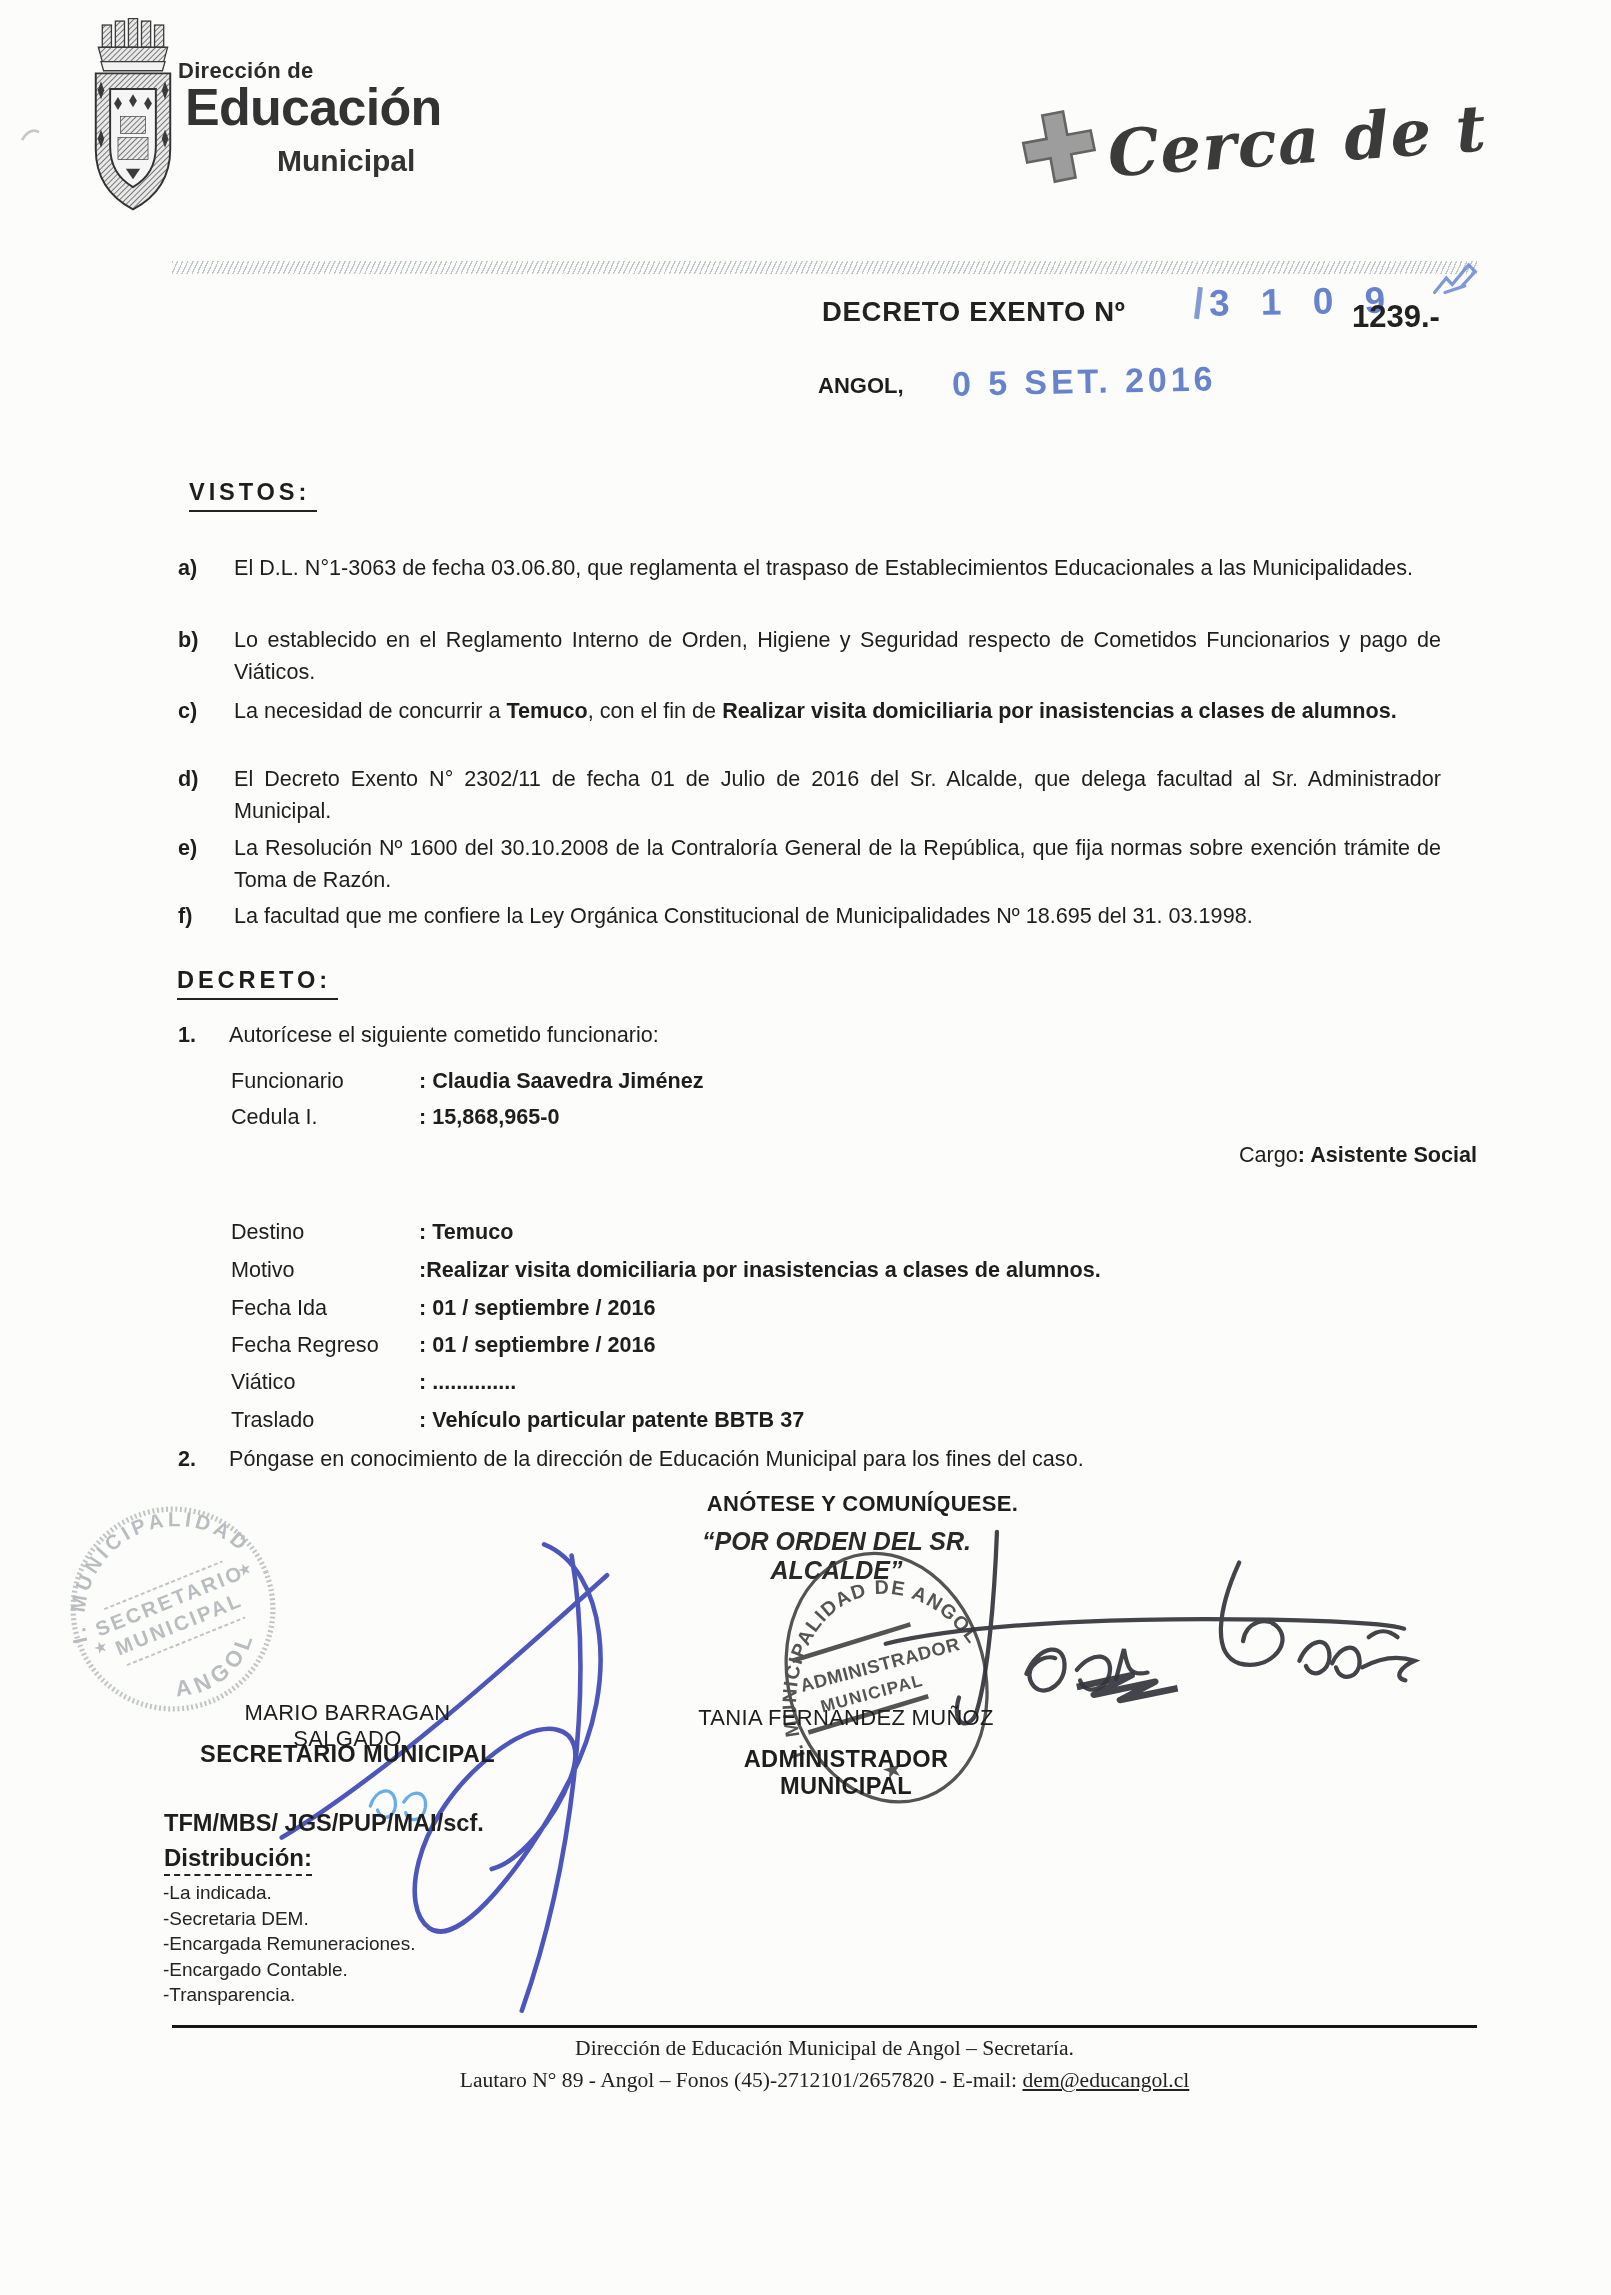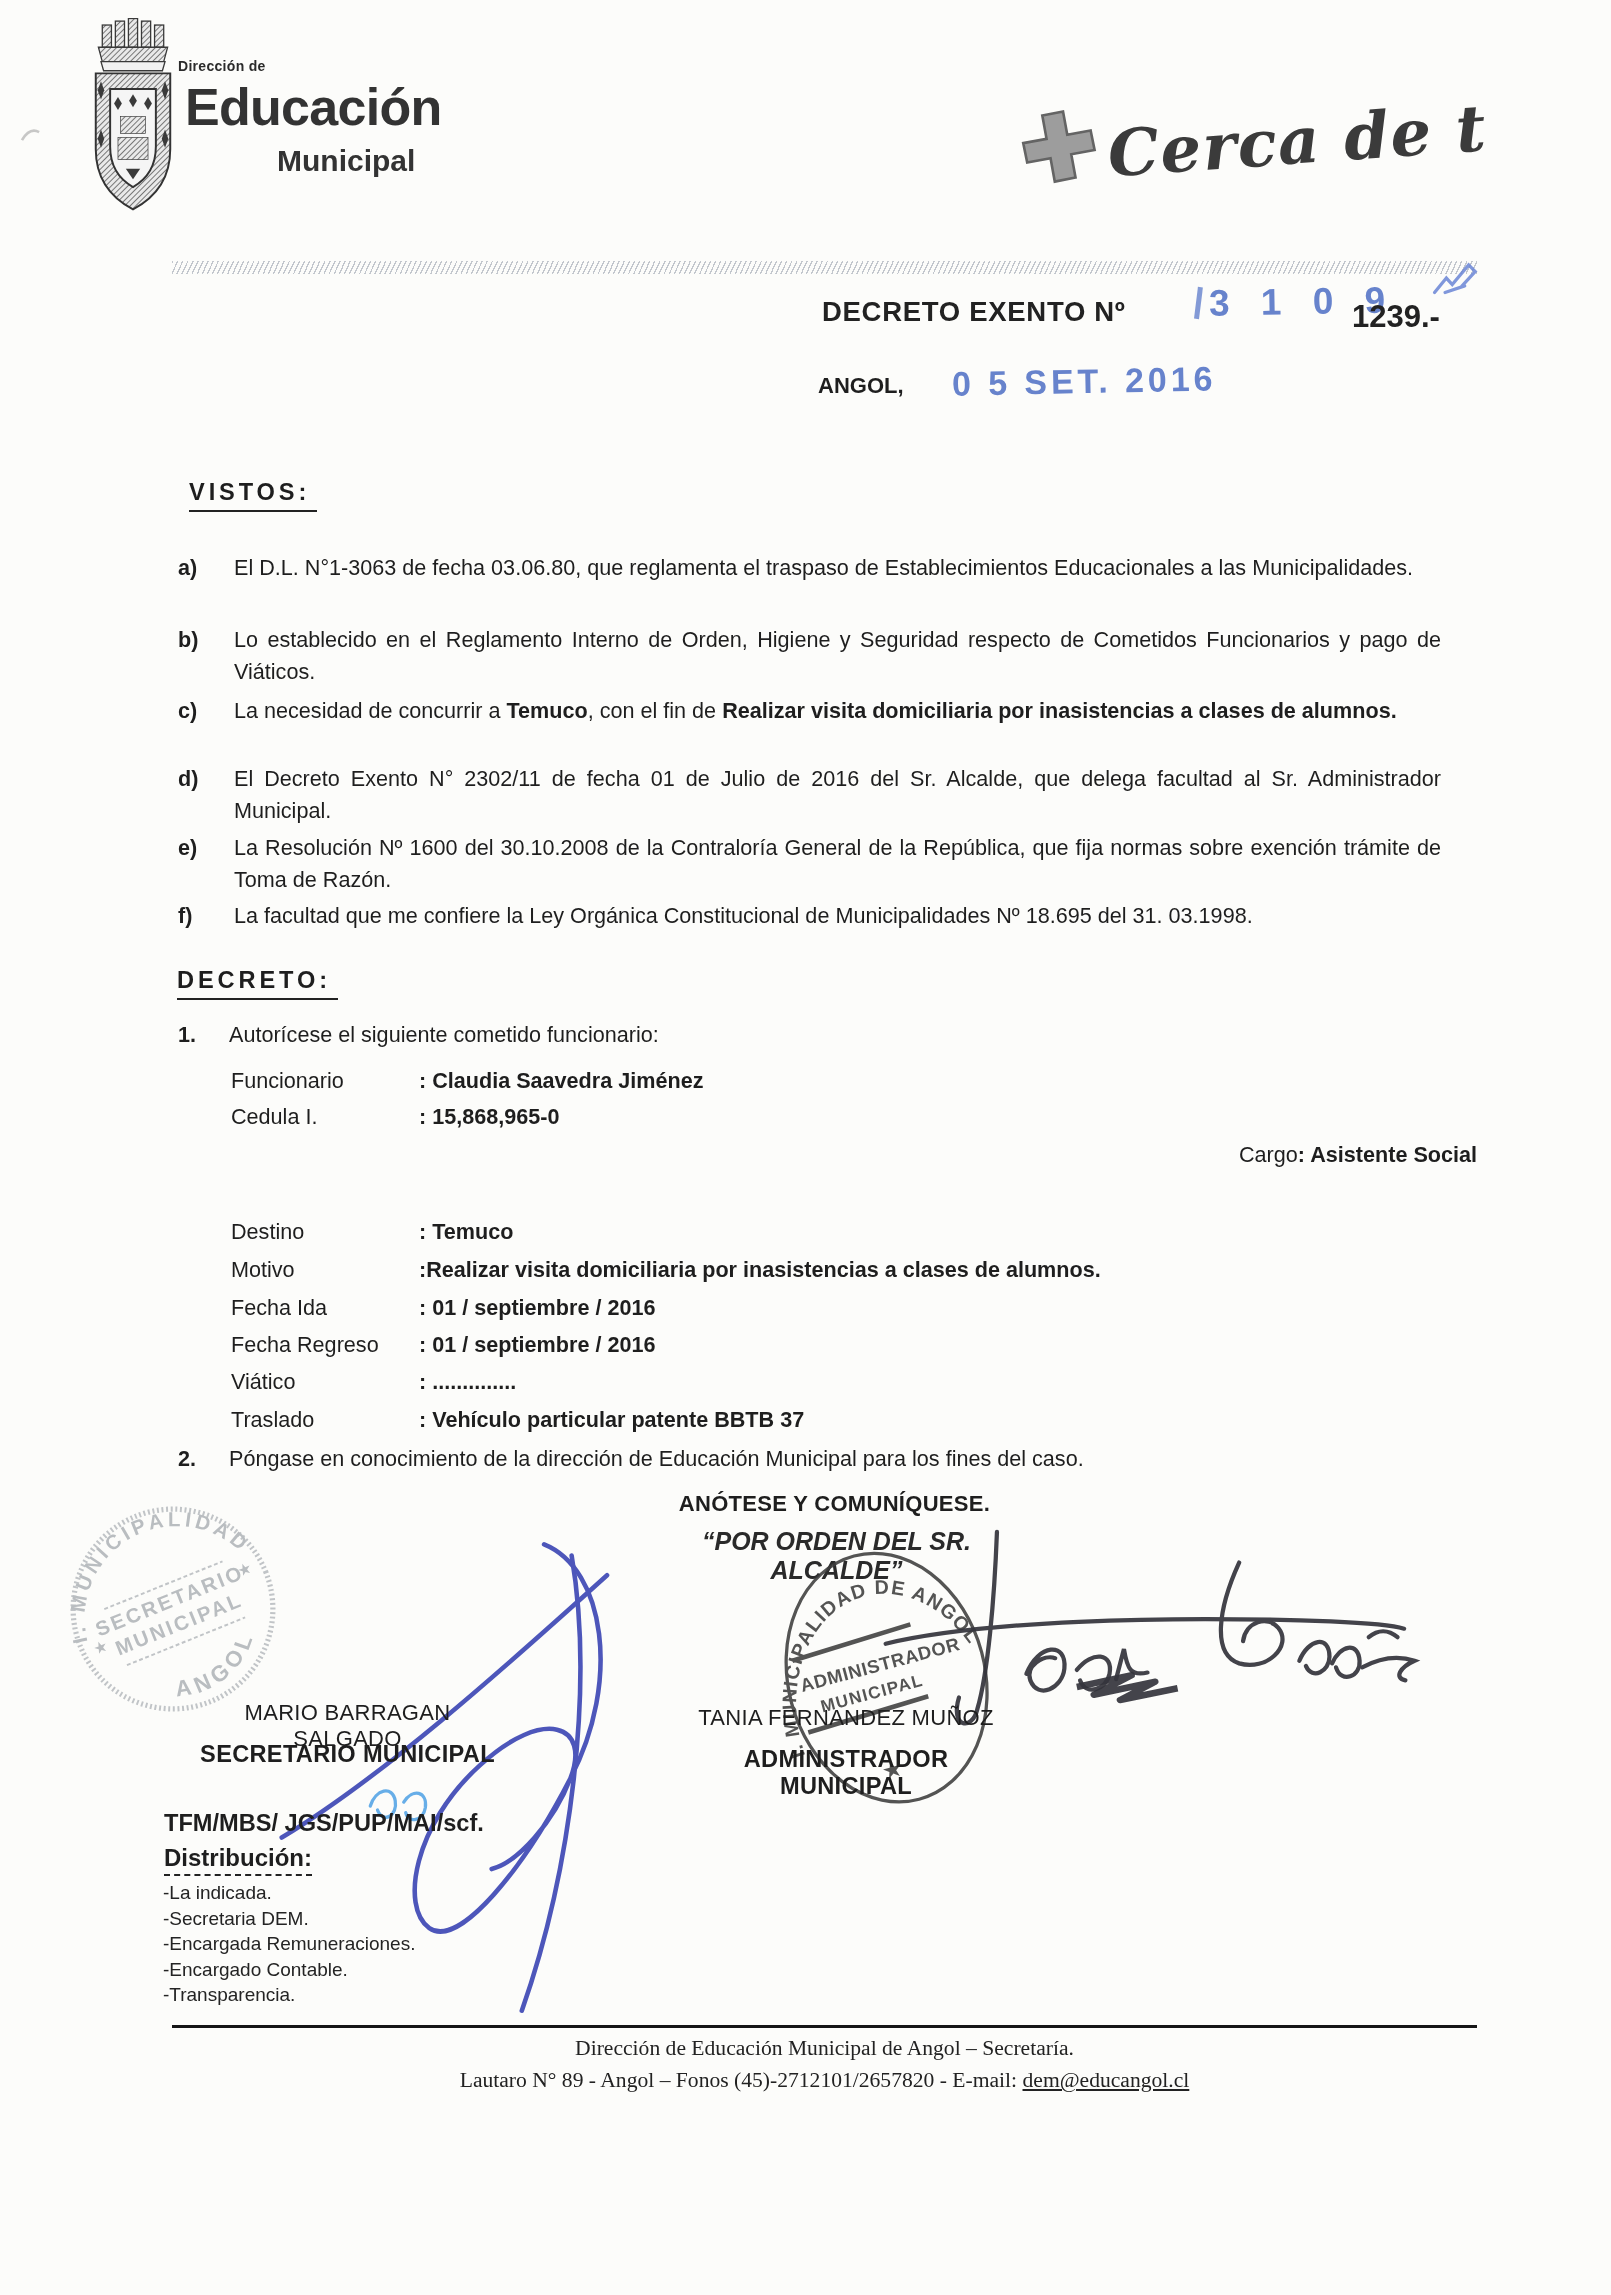--- a/index.html
+++ b/index.html
@@ -1,21 +1,21 @@
 <!DOCTYPE html>
 <html style="font-size:10.5px"><head>
 <meta charset="utf-8">
 <style>
   html,body{margin:0;padding:0;background:#e8e8e8;}
   #page{position:relative;width:1611px;height:2295px;background:#fcfcfa;overflow:hidden;
         font-family:"Liberation Sans",sans-serif;color:#1e1e1e;}
   .abs{position:absolute;}
   .b{font-weight:bold;}
   
-  .dept1{font-size:14px;font-weight:bold;color:#2b2b2b;letter-spacing:0.3px;}
+  .dept1{font-size:22px;font-weight:bold;color:#2b2b2b;letter-spacing:0.3px;}
   .dept2{font-size:52px;font-weight:bold;color:#333;letter-spacing:-0.7px;margin-left:12px;}
   .dept3{font-size:30px;font-weight:bold;color:#333;}
   .hatchband{background:repeating-linear-gradient(115deg,#b8bdc5 0 1.3px,rgba(255,255,255,0) 1.3px 4.6px);opacity:.85;}
   
   .dtitle{font-size:27.5px;font-weight:bold;letter-spacing:0.7px;color:#222;}
   .stampnum{font-size:37px;font-weight:bold;color:#5b79c9;letter-spacing:10.5px;transform:rotate(-1deg);opacity:.92;}
   .typednum{font-size:31px;font-weight:bold;color:#222;}
   .city{font-size:22px;font-weight:bold;}
   .datestamp{font-size:34px;font-weight:bold;color:#5b79c9;letter-spacing:3.9px;transform:rotate(-1.2deg);opacity:.92;}
   
@@ -158,21 +158,21 @@
   <div class="f-row" style="top:1295px;"><span class="f-label">Fecha Ida</span><span class="f-value">: 01 / septiembre / 2016</span></div>
   <div class="f-row" style="top:1332px;"><span class="f-label">Fecha Regreso</span><span class="f-value">: 01 / septiembre / 2016</span></div>
   <div class="f-row" style="top:1369px;"><span class="f-label">Viático</span><span class="f-value">: ..............</span></div>
   <div class="f-row" style="top:1407px;"><span class="f-label">Traslado</span><span class="f-value">: Vehículo particular patente BBTB 37</span></div>
 
   <div class="num-item" style="top:1443px;">
     <span class="num-label">2.</span>
     <div class="num-text">Póngase en conocimiento de la dirección  de Educación Municipal para los fines del caso.</div>
   </div>
 
-  <div class="abs closing1 center" style="left:664px;top:1491px;width:341px;">ANÓTESE Y COMUNÍQUESE.</div>
+  <div class="abs closing1 center" style="left:692px;top:1491px;width:341px;">ANÓTESE Y COMUNÍQUESE.</div>
   <div class="abs closing2 center" style="left:653px;top:1527px;width:367px;">“POR ORDEN DEL SR. ALCALDE”</div>
 
   <svg class="abs" style="left:58px;top:1494px;transform:rotate(-22deg);opacity:.6;" width="230" height="230" viewBox="0 0 350 350">
     <defs>
       <path id="ls-top" d="M 35 190 A 140 140 0 0 1 315 190" fill="none"></path>
       <path id="ls-bot" d="M 70 248 A 122 122 0 0 0 280 248" fill="none"></path>
     </defs>
     <circle cx="175" cy="175" r="152" fill="none" stroke="#9aa0a6" stroke-width="8" stroke-dasharray="3 4"></circle>
     <text font-family="Liberation Sans,sans-serif" font-size="31" font-weight="bold" fill="#8e949b" letter-spacing="6">
       <textPath href="#ls-top" startOffset="4%">I.  MUNICIPALIDAD</textPath>

